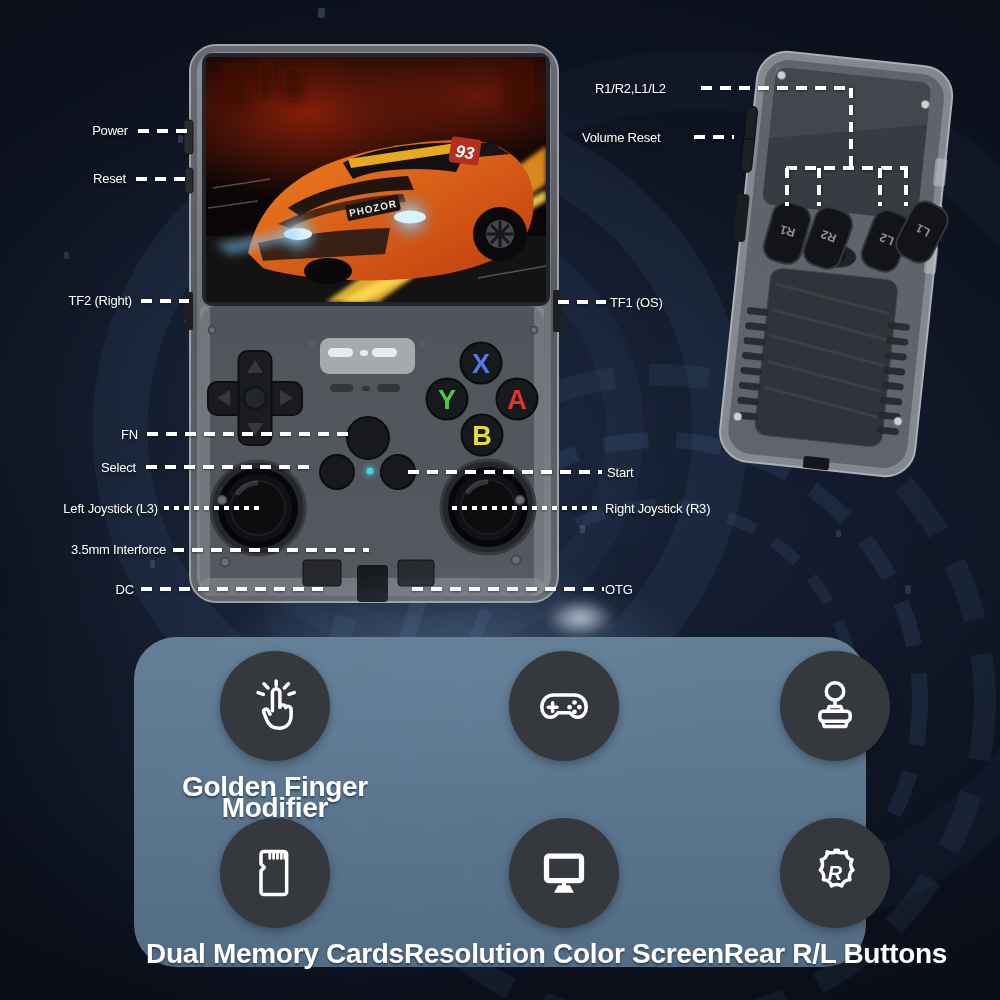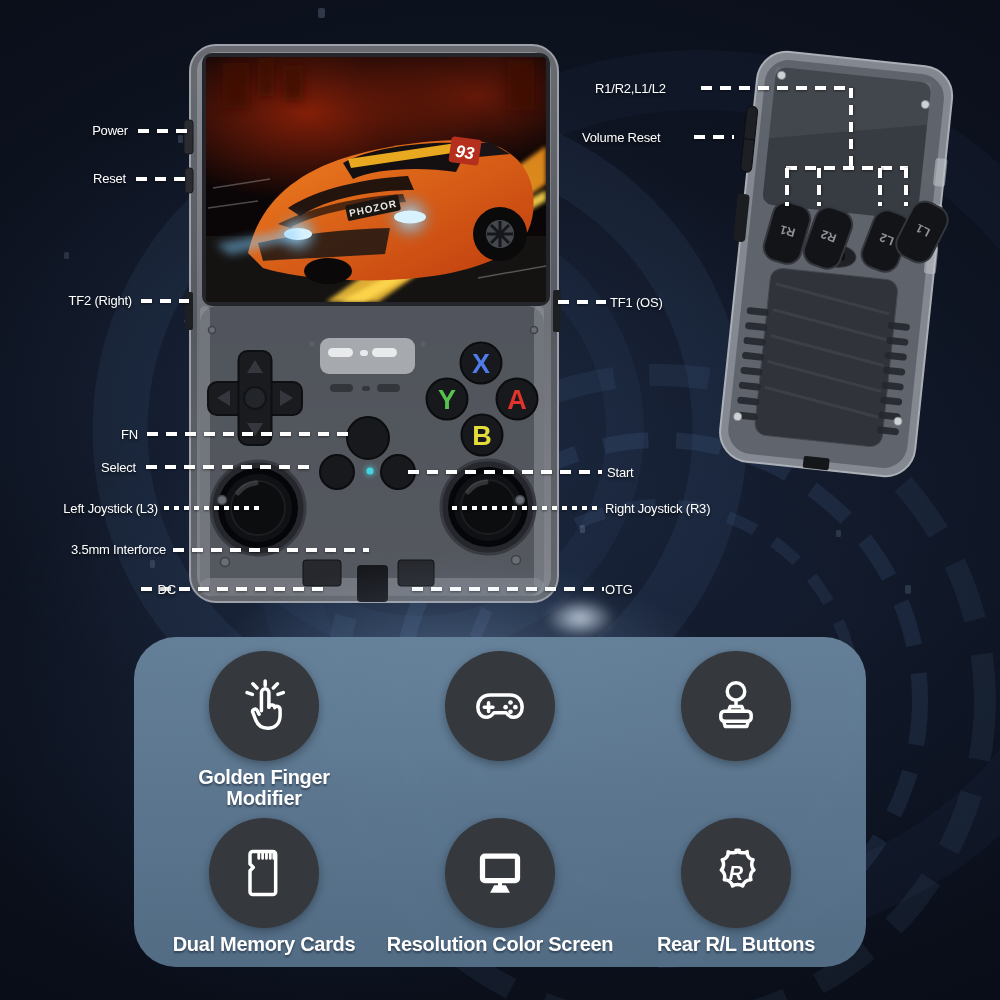--- a/index.html
+++ b/index.html
@@ -42,21 +42,21 @@
     position:absolute;left:134px;top:637px;width:732px;height:330px;border-radius:42px;
     background:linear-gradient(180deg,rgba(104,132,157,.95),rgba(86,113,138,.95));
     display:grid;grid-template-columns:repeat(3,1fr);grid-template-rows:167px auto;
     padding:14px 12px 0;box-sizing:border-box;
   }
   .feat{text-align:center;}
   .feat-circle{width:110px;height:110px;border-radius:50%;background:#35383d;
     margin:0 auto;display:flex;align-items:center;justify-content:center;
     box-shadow:0 3px 8px rgba(10,14,20,.35);}
   .feat-circle svg{display:block;}
-  .feat-label{margin-top:6px;color:#fff;font-weight:700;font-size:20px;line-height:21px;
+  .feat-label{margin-top:15px;color:#fff;font-weight:700;font-size:28px;line-height:21px;
     letter-spacing:-0.3px;text-shadow:0 2px 2px rgba(20,30,45,.55);}
   .feat-label span{display:block;white-space:nowrap;}
 </style>
 </head>
 <body>
 
 <div class="stage">
 
   <svg class="layer" width="1000" height="1000" viewBox="0 0 1000 1000">
     <circle cx="420" cy="430" r="300" fill="none" stroke="rgba(92,126,176,.10)" stroke-width="55"></circle>
@@ -341,21 +341,21 @@
   <div class="dot-h" style="left:452px;top:506px;width:150px"></div>
   <div class="dash-h" style="left:412px;top:587px;width:192px"></div>
 
   <div class="lbl" style="top:120px;right:872px">Power</div>
   <div class="lbl" style="top:168px;right:874px">Reset</div>
   <div class="lbl" style="top:290px;right:868px">TF2 (Right)</div>
   <div class="lbl" style="top:424px;right:862px">FN</div>
   <div class="lbl" style="top:457px;right:864px">Select</div>
   <div class="lbl" style="top:498px;right:842px">Left Joystick (L3)</div>
   <div class="lbl" style="top:539px;right:834px">3.5mm Interforce</div>
-  <div class="lbl" style="top:579px;right:824px">DC</div>
+  <div class="lbl" style="top:579px;right:866px">DC</div>
 
   <div class="lbl" style="top:78px;left:595px">R1/R2,L1/L2</div>
   <div class="lbl" style="top:127px;left:582px">Volume Reset</div>
   <div class="lbl" style="top:292px;left:610px">TF1 (OS)</div>
   <div class="lbl" style="top:462px;left:607px">Start</div>
   <div class="lbl" style="top:498px;left:605px">Right Joystick (R3)</div>
   <div class="lbl" style="top:579px;left:605px">OTG</div>
 
   <div class="glow panel-glow"></div>
   <div class="glow spark1"></div>

